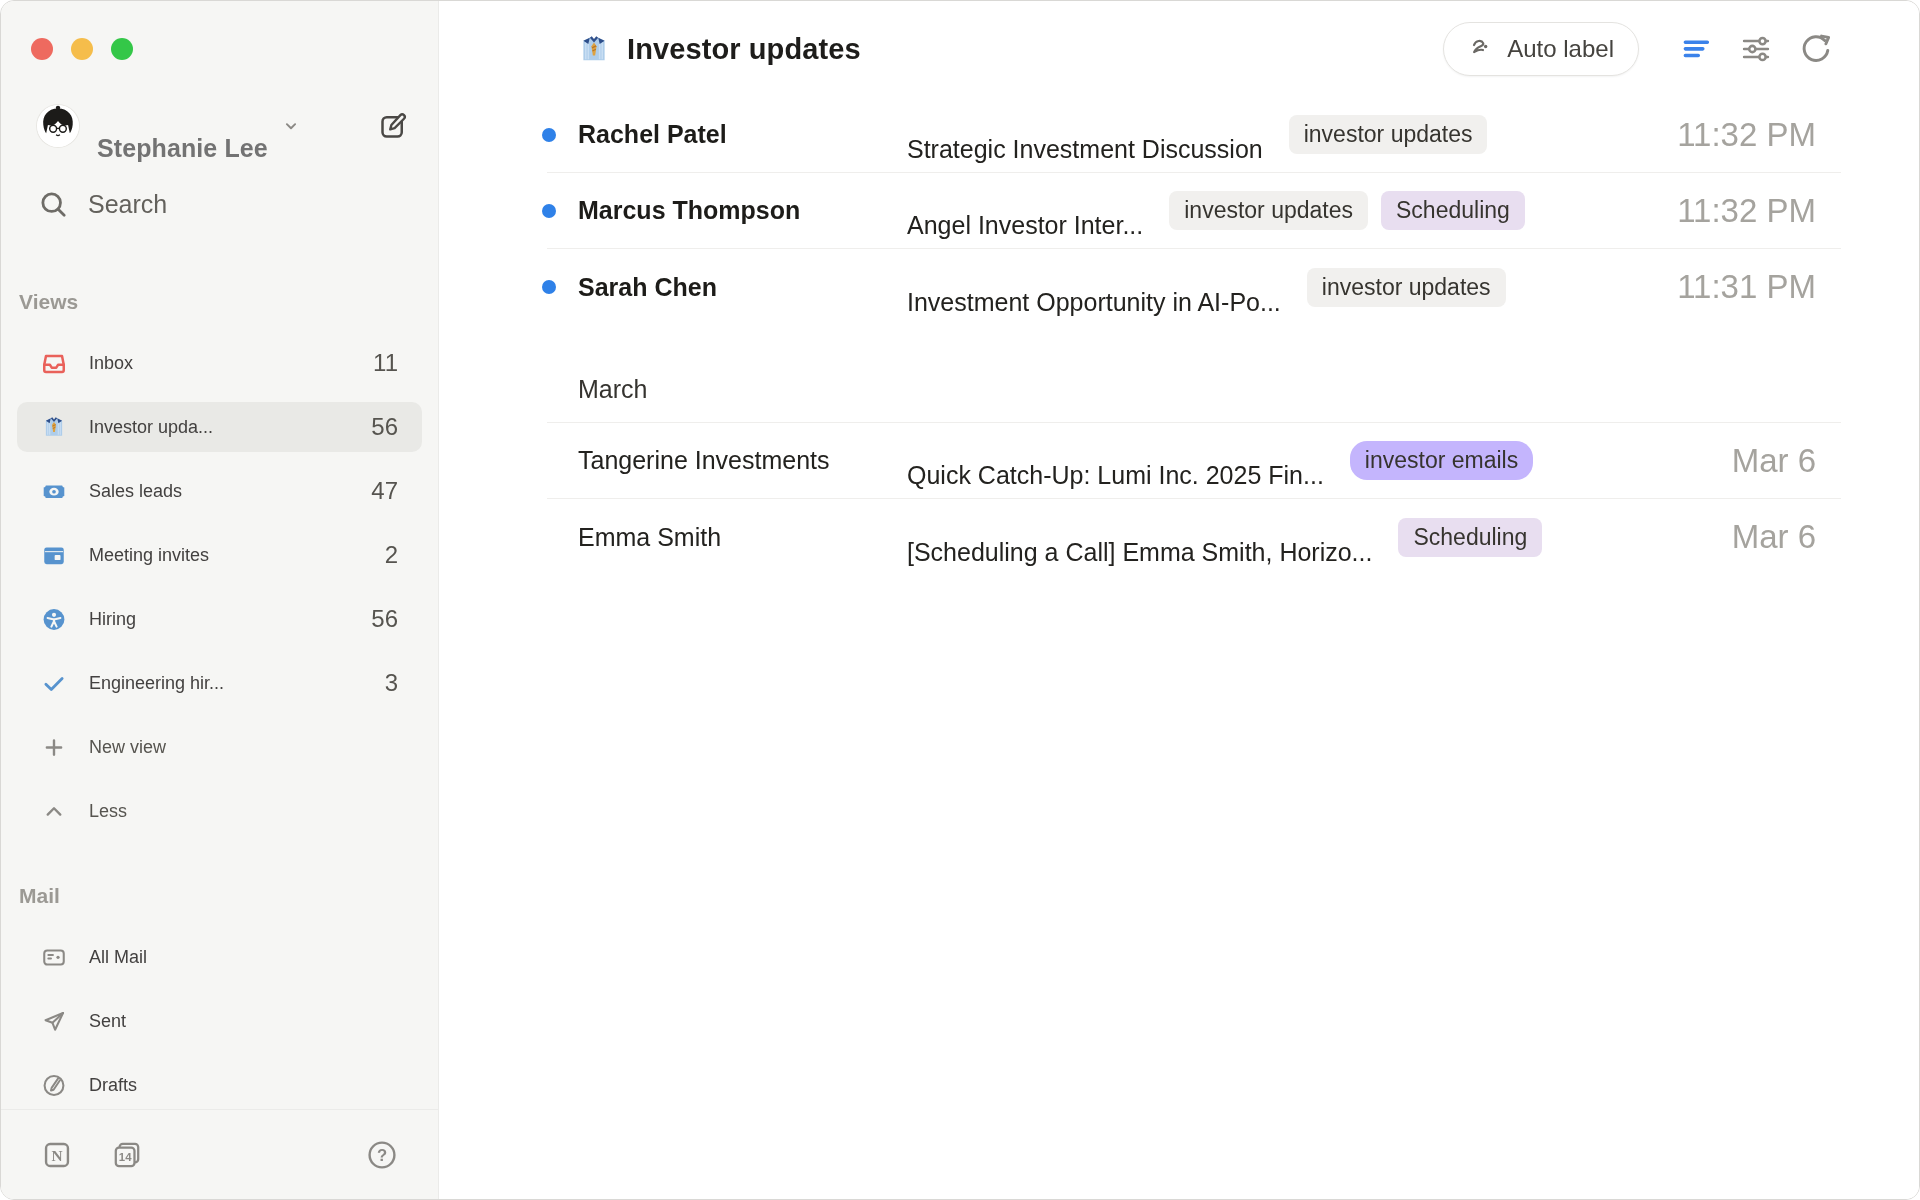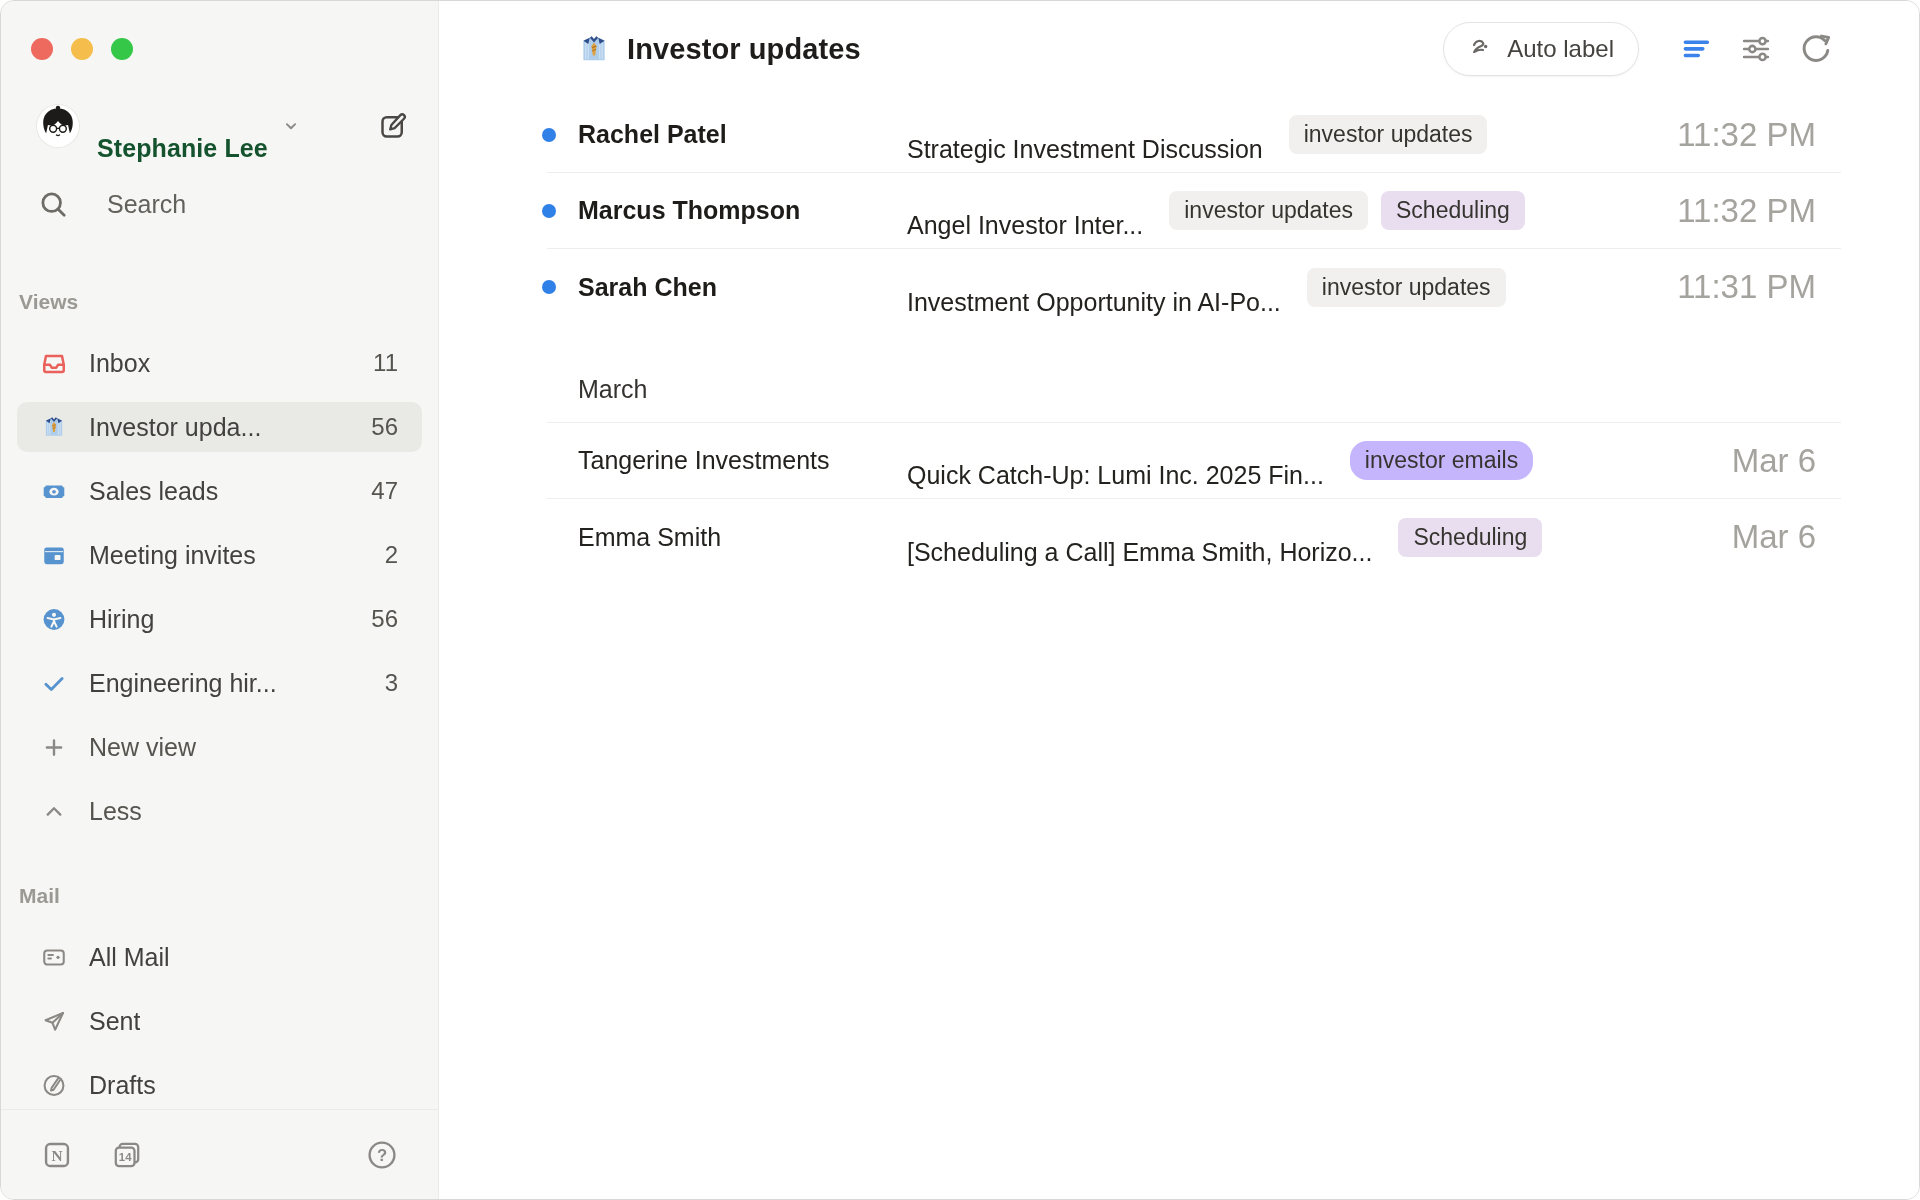--- a/index.html
+++ b/index.html
@@ -7,36 +7,36 @@
   .window { position:relative; width:1920px; height:1200px; background:#fff; border:1px solid #d9d8d5; border-radius:14px; overflow:hidden; display:flex; }
 
   
   .sidebar { width:438px; min-width:438px; height:100%; background:#f6f6f4; border-right:1px solid #ebebe9; position:relative; }
   .lights { display:flex; gap:18px; padding:37px 0 0 30px; }
   .light { width:22px; height:22px; border-radius:50%; }
   .light.red { background:#ee6a5f; } .light.yellow { background:#f5bd4b; } .light.green { background:#34c748; }
 
   .profile-row { display:flex; align-items:center; margin:44px 30px 0 36px; height:44px; }
   .avatar { width:42px; height:42px; border-radius:50%; background:#fff; overflow:hidden; flex:0 0 auto; box-shadow:0 0 0 1px #e8e7e3; }
-  .profile-name { margin-left:18px; font-size:25px; font-weight:700; color:#14532d; letter-spacing:.1px;margin-top:44px; }
+  .profile-name { margin-left:18px; font-size:25px; font-weight:700; color:#737373; letter-spacing:.1px;margin-top:44px; }
   .profile-chev { margin-left:12px; }
   .spacer { flex:1; }
 
   .search-row { display:flex; align-items:center; margin:34px 30px 0 36px; height:44px; cursor:pointer; }
-  .search-label { margin-left:38px; font-size:25px; color:#63615c; }
+  .search-label { margin-left:19px; font-size:25px; color:#63615c; }
 
   .section-label { font-size:21px; font-weight:600; color:#9b9994; padding-left:18px; }
   .views-label { margin-top:64px; }
   .mail-label { margin-top:48px; }
 
   .nav { padding:0 16px; margin-top:24px; }
   .nav-item { display:flex; align-items:center; height:50px; margin-bottom:14px; border-radius:10px; padding:0 24px; cursor:pointer; }
   .nav-item.selected { background:#e9e9e6; }
   .nav-ico { width:26px; height:26px; flex:0 0 auto; display:flex; align-items:center; justify-content:center; }
-  .nav-label { margin-left:22px; font-size:25px; color:#434140; white-space:nowrap; overflow:hidden; }
+  .nav-label { margin-left:22px; font-size:18px; color:#434140; white-space:nowrap; overflow:hidden; }
   .nav-count { margin-left:auto; font-size:24px; color:#56544f; }
 
   .sidebar-footer { position:absolute; left:0; right:0; bottom:0; height:90px; border-top:1px solid #ebebe9; display:flex; align-items:center; padding:0 40px; gap:38px; background:#f6f6f4; }
 
   
   .main { flex:1; display:flex; flex-direction:column; background:#fff; }
   .main-header { height:96px; display:flex; align-items:center; padding-left:138px; padding-right:86px; }
   .view-emoji { width:34px; height:34px; }
   .main-title { margin-left:16px; font-size:29px; font-weight:700; color:#1e1d1b; letter-spacing:.1px; }
   .header-controls { margin-left:auto; display:flex; align-items:center; gap:26px; }

